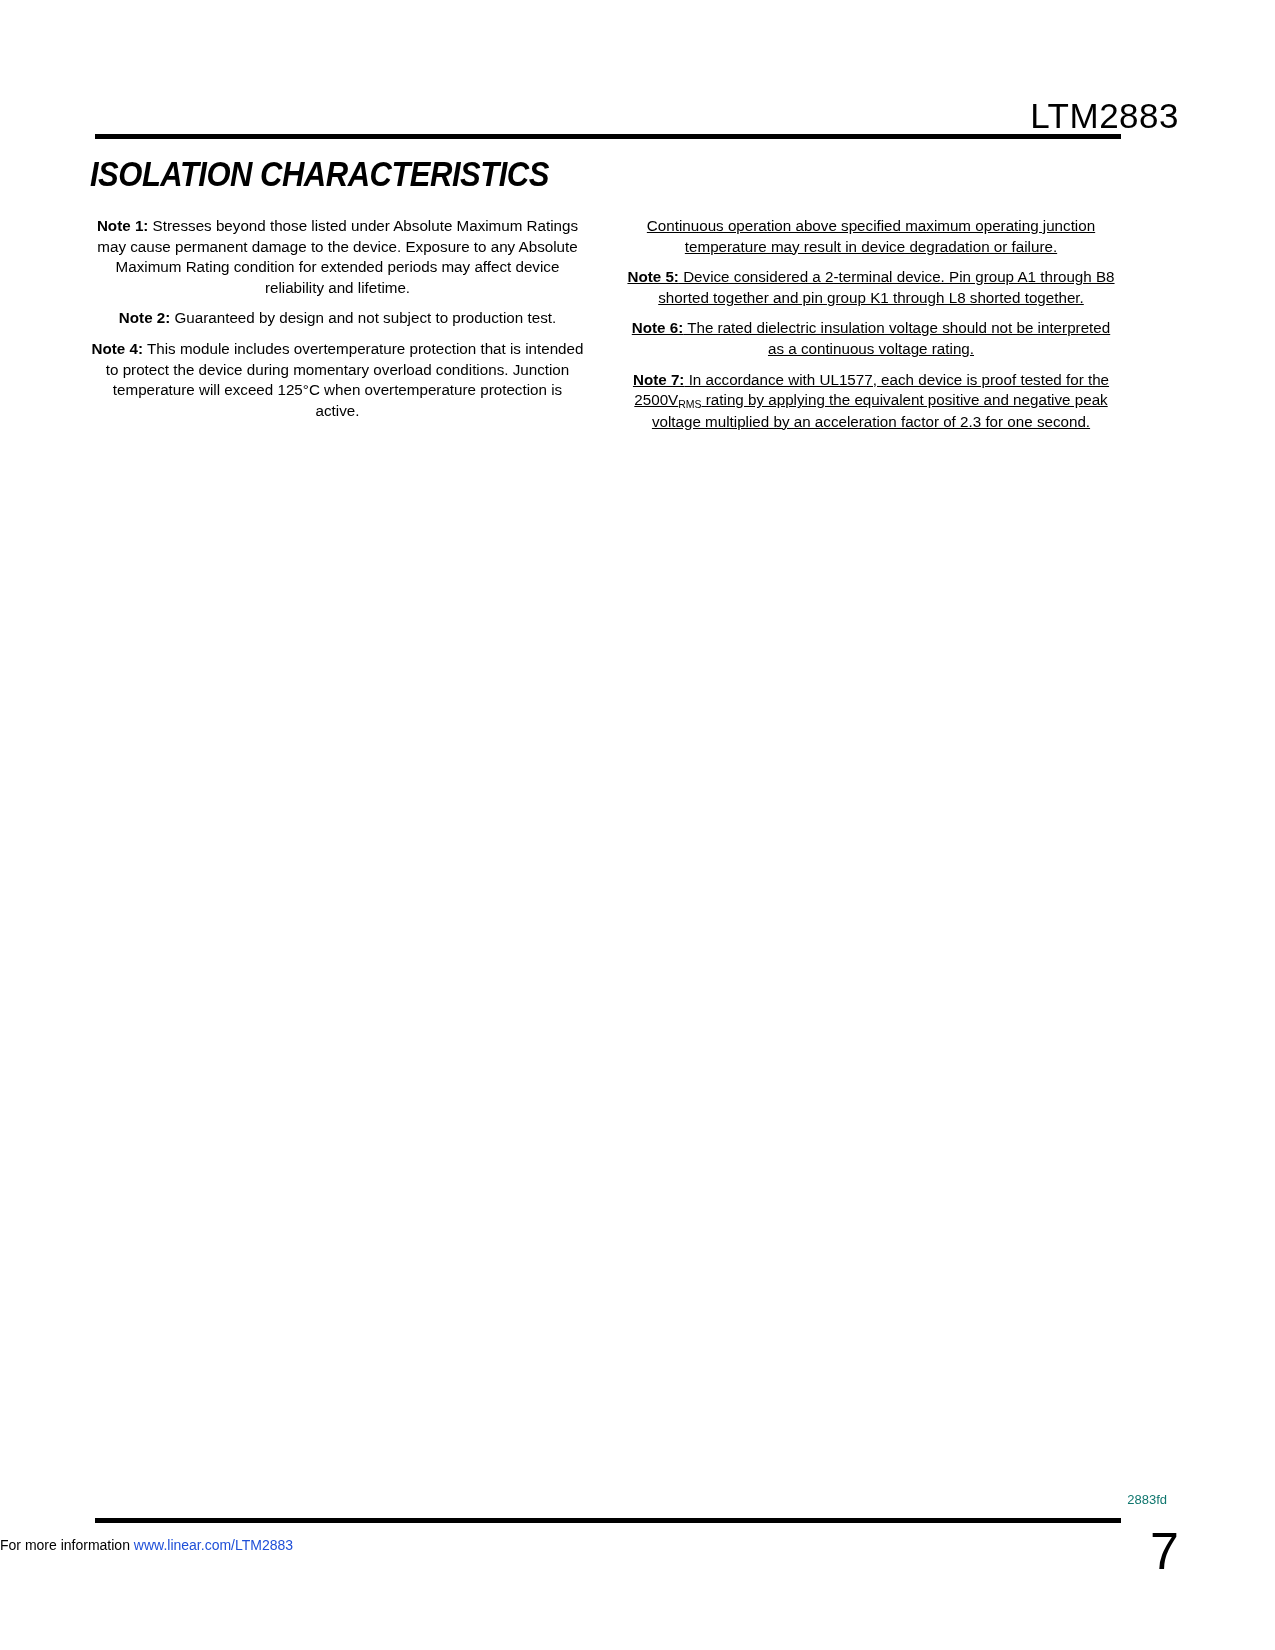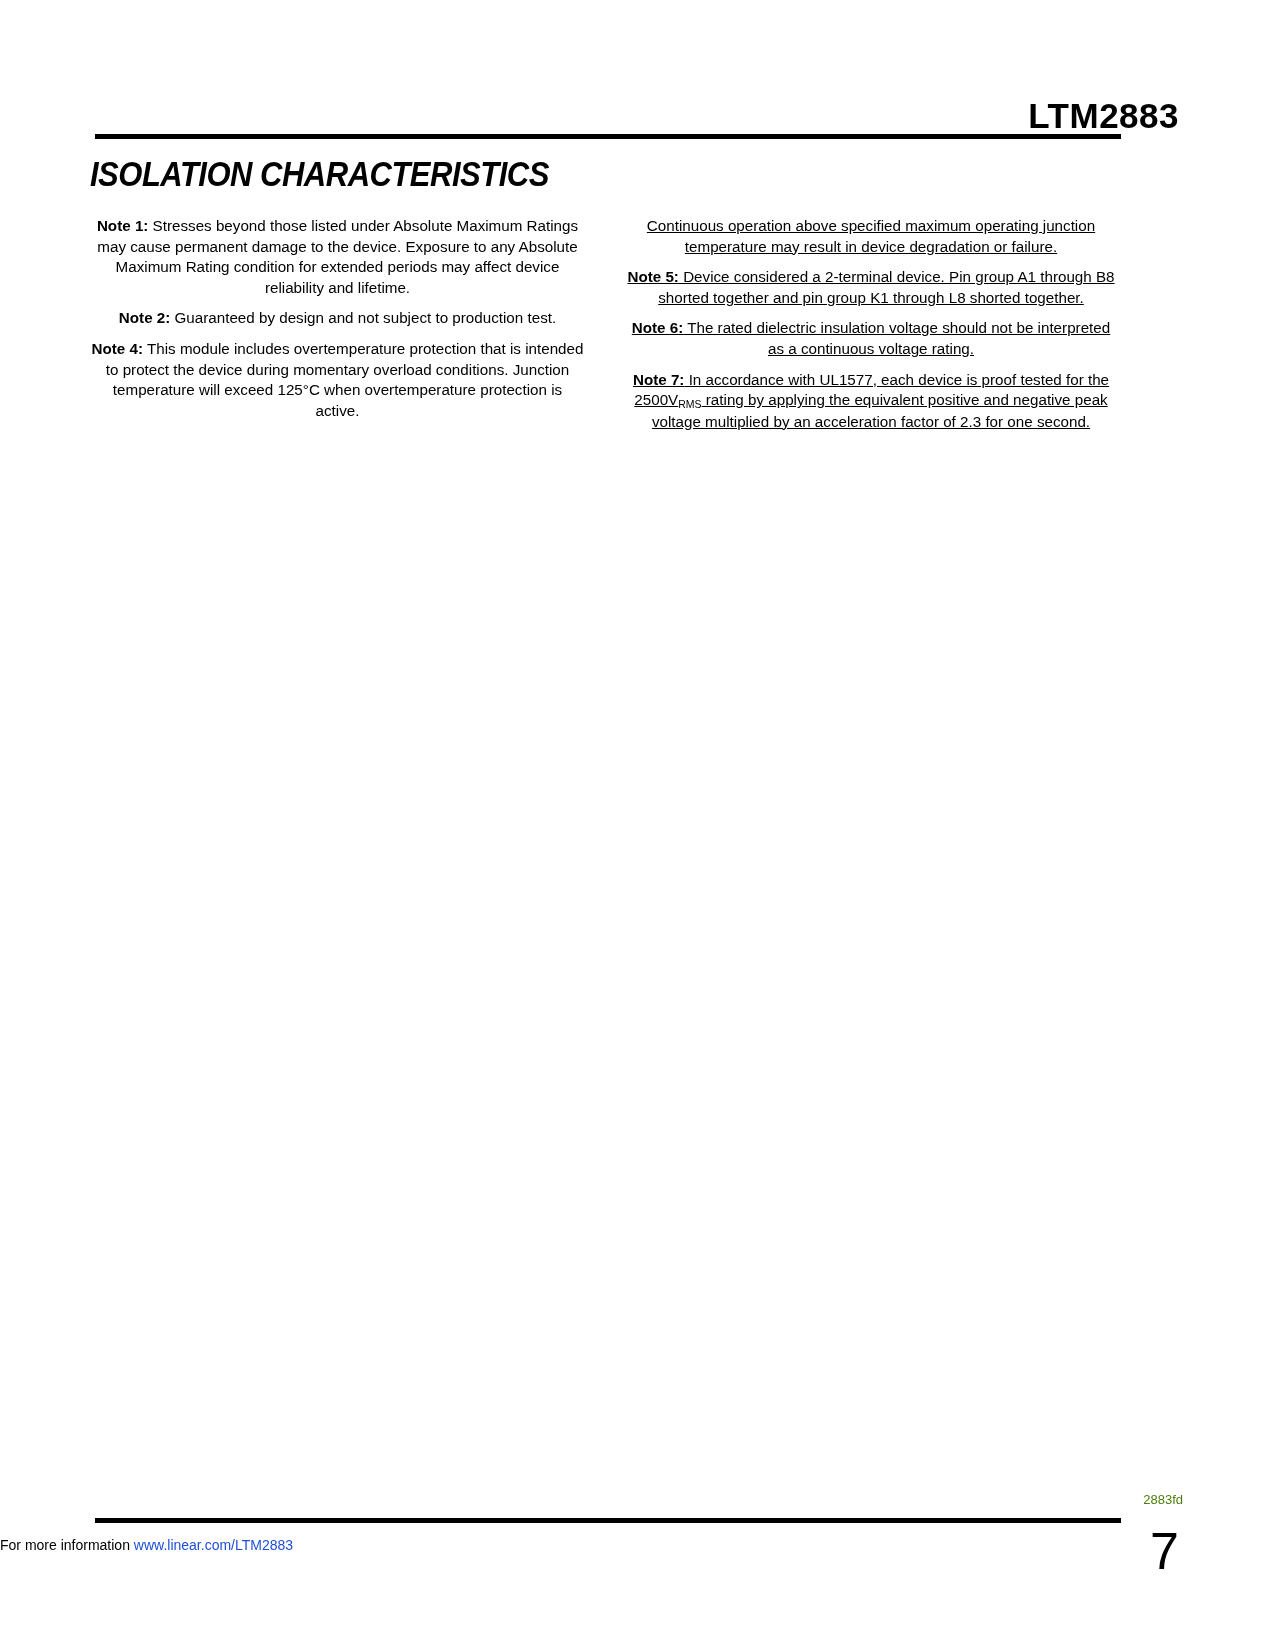--- a/index.html
+++ b/index.html
@@ -26,21 +26,21 @@
 
   
   .part-number {
     position: absolute;
     right: 96px;
     top: 96px;
     font-size: 35px;
     letter-spacing: 0.5px;
     color: #000;
     font-family: "Liberation Sans", sans-serif;
-    font-weight: 700;
+    font-weight: 400;
   }
   .header-rule {
     position: absolute;
     left: 95px;
     top: 134px;
     width: 1026px;
     height: 5px;
     background: #000;
   }
 
@@ -80,24 +80,24 @@
     font-size: 10.5px;
     vertical-align: baseline;
     position: relative;
     top: 3px;
     margin-top: 32px;
   }
 
   
   .doc-code {
     position: absolute;
-    right: 92px;
+    right: 108px;
     top: 1492px;
     font-size: 13px;
-    color: #4d7c0f;
+    color: #0f766e;
   }
   .footer-rule {
     position: absolute;
     left: 95px;
     top: 1518px;
     width: 1026px;
     height: 5px;
     background: #000;
   }
   .footer-info {

